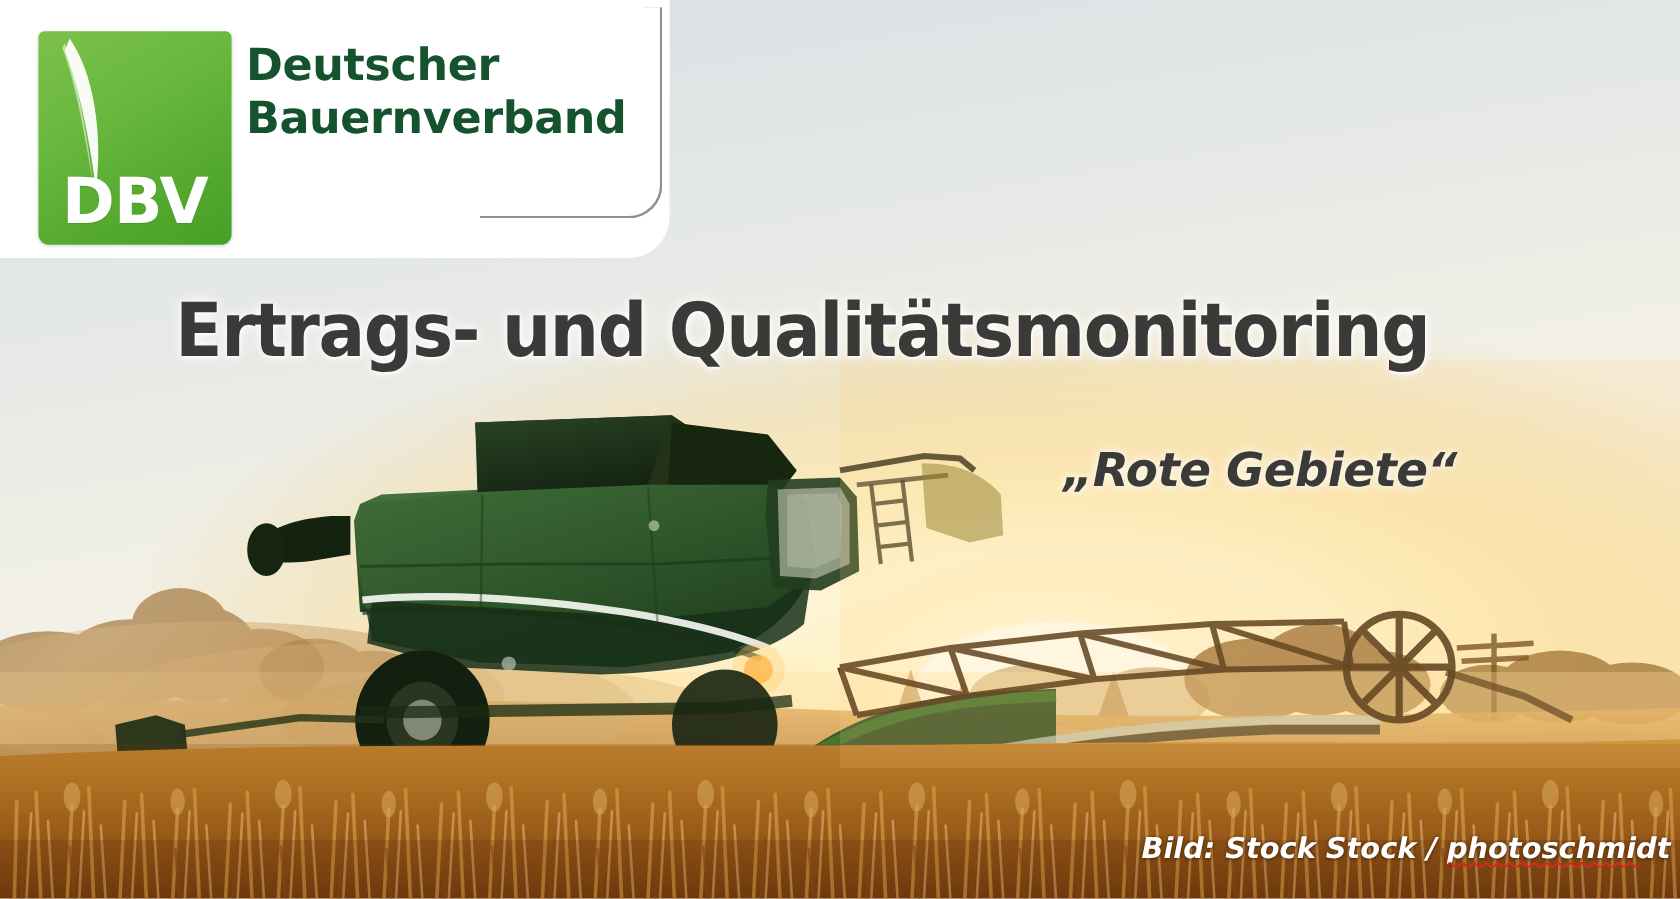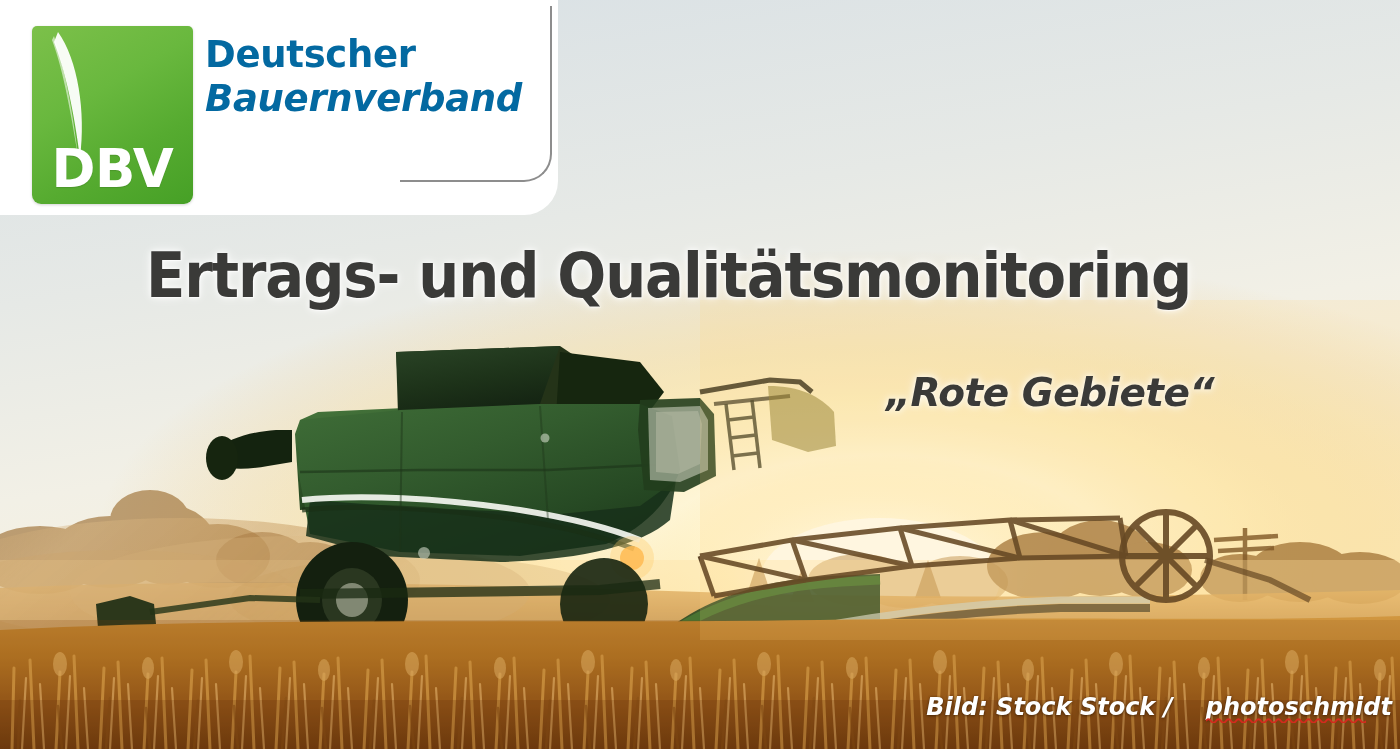--- a/index.html
+++ b/index.html
@@ -58,29 +58,29 @@
     font-size:53px;
     letter-spacing:-0.5px;
     line-height:1;
     text-shadow:0 1px 1px rgba(0,0,0,.12);
   }
 
   .logo-wordmark {
     position:absolute;
     left:205px; top:33px;
     z-index:22;
-    color:#0369a1;
+    color:#14532d;
     font-family:"DejaVu Sans", sans-serif;
     font-weight:700;
     font-size:37px;
     line-height:1.19;
     letter-spacing:-0.3px;
     white-space:nowrap;
   }
-  .logo-wordmark .l2 { display:block;font-style:italic; }
+  .logo-wordmark .l2 { display:block; }
 
   .logo-bracket {
     position:absolute;
     left:400px; top:6px;
     width:152px; height:176px;
     border-right:2.5px solid #8d8d8d;
     border-bottom:2.5px solid #8d8d8d;
     border-bottom-right-radius:28px;
     z-index:21;
   }
@@ -131,21 +131,20 @@
     font-style:italic;
     font-size:24px;
     line-height:1.1;
     color:#ffffff;
     white-space:nowrap;
     text-shadow:0 1px 3px rgba(40,20,0,.55), 0 0 2px rgba(60,30,0,.5);
   }
   .credit .misspelled {
     position:relative;
     display:inline-block;
-    margin-left:25px;
   }
   .credit .misspelled .squiggle {
     position:absolute;
     left:0; right:-2px; bottom:-3px;
     height:6px;
     pointer-events:none;
   }
 </style>
 </head>
 <body>

